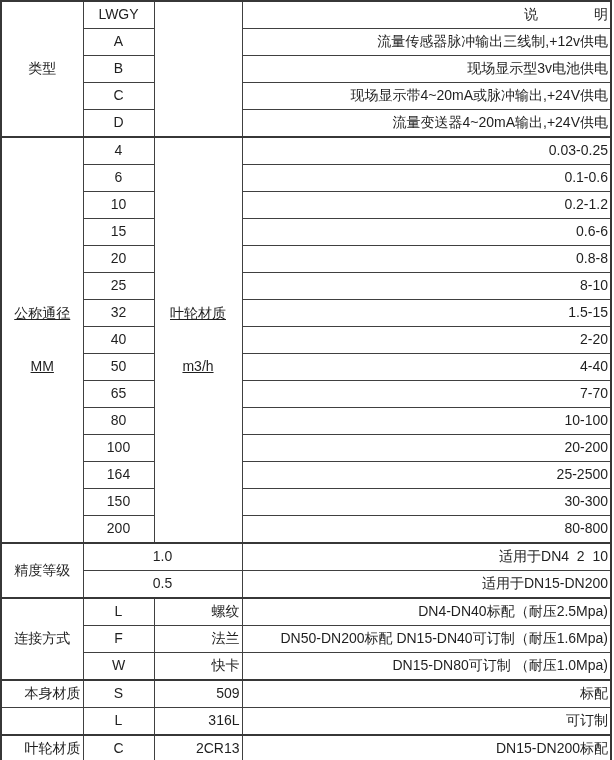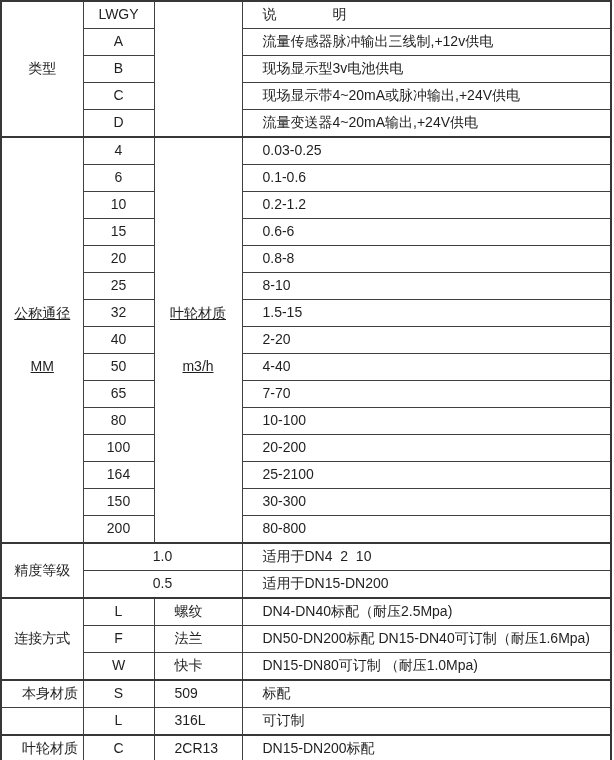--- a/index.html
+++ b/index.html
@@ -32,21 +32,21 @@
     padding: 0;
     font-size: 14px;
     line-height: 1.25;
     color: #1f1f1f;
     vertical-align: middle;
     white-space: pre-wrap;
     overflow: hidden;
   }
   tr.sec > td { border-top: 2px solid #373737; }
   td.center { text-align: center; }
-  td.left   { text-align: left; padding-left: 20px; padding-right: 2px; }
+  td.left   { text-align: right; padding-left: 20px; padding-right: 2px; }
   td.twoline div { text-align: center; text-decoration: underline; }
 </style>
 </head>
 <body>
 
 <div class="page">
 <table class="spec">
   <colgroup>
         <col class="c1">
         <col class="c2">
@@ -129,21 +129,21 @@
     <tr>
       <td class="center">80</td>
       <td class="left">10-100</td>
     </tr>
     <tr>
       <td class="center">100</td>
       <td class="left">20-200</td>
     </tr>
     <tr>
       <td class="center">164</td>
-      <td class="left">25-2100</td>
+      <td class="left">25-2500</td>
     </tr>
     <tr>
       <td class="center">150</td>
       <td class="left">30-300</td>
     </tr>
     <tr>
       <td class="center">200</td>
       <td class="left">80-800</td>
     </tr>
 

